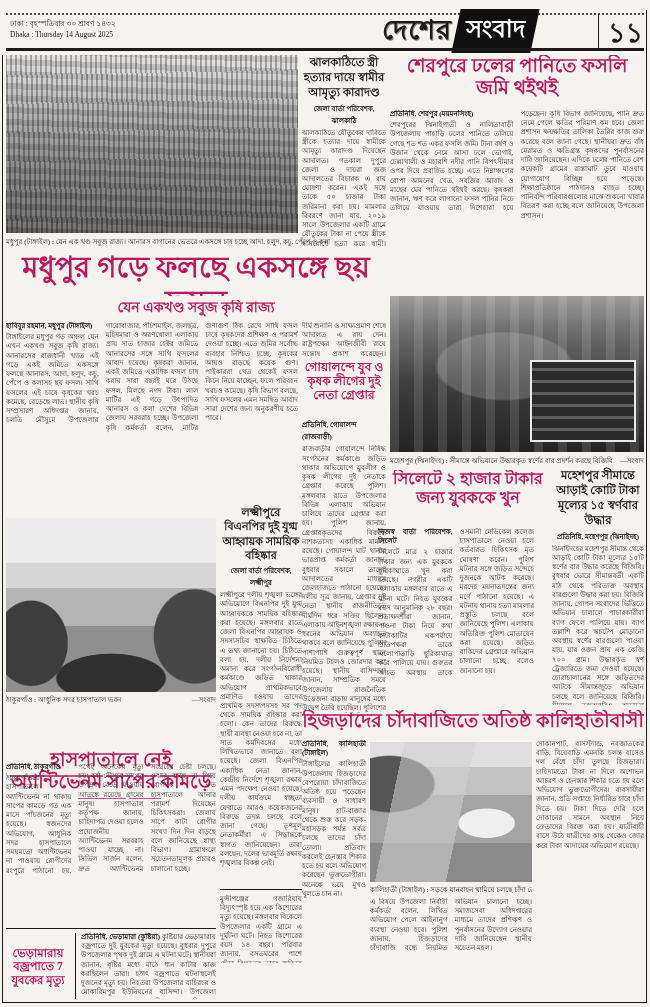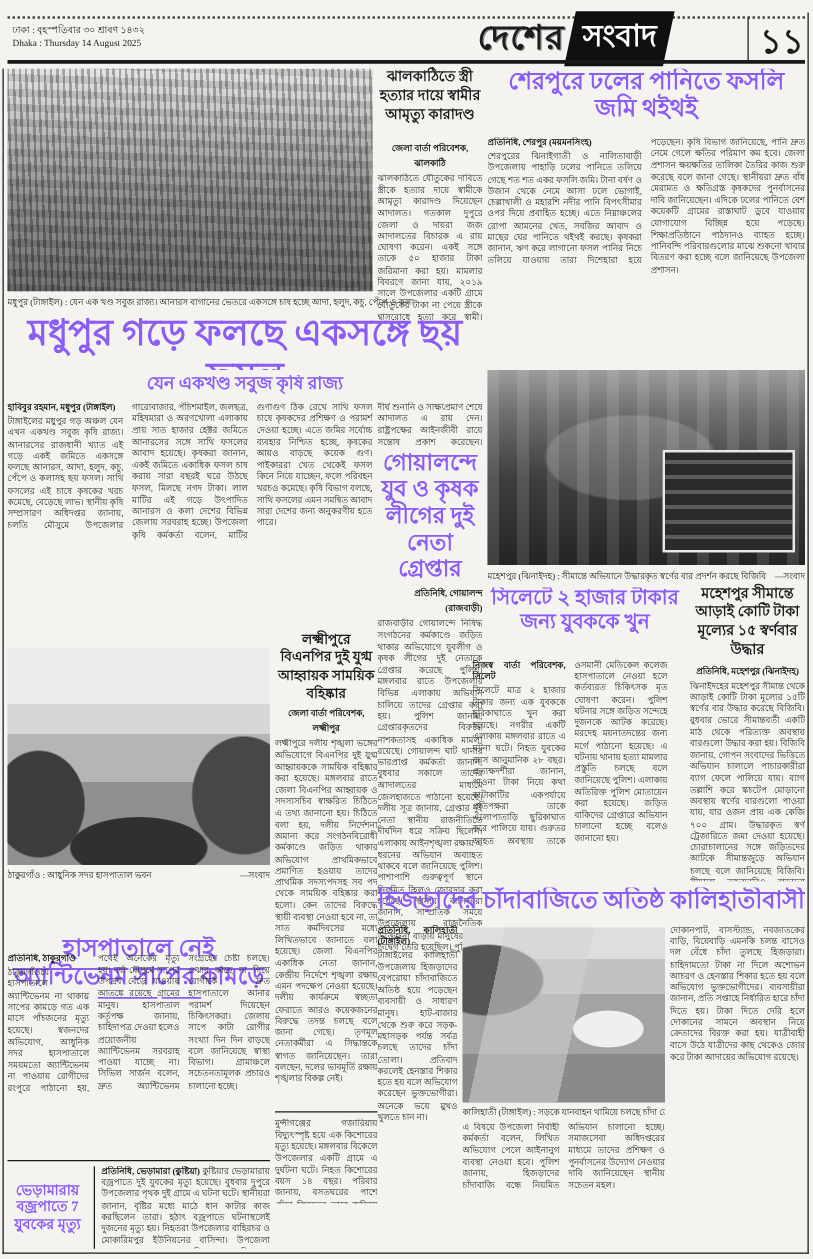--- a/index.html
+++ b/index.html
@@ -2,21 +2,21 @@
 <html><head>
 <meta charset="utf-8">
 <style>
   html,body{margin:0;padding:0;}
   body{width:650px;height:1007px;background:#f4f3f0;position:relative;
        font-family:"Liberation Serif","DejaVu Serif",serif;color:#1c1c1c;overflow:hidden;}
   .abs{position:absolute;box-sizing:border-box;}
   .bt{font-size:7px;line-height:1.32;text-align:justify;overflow:hidden;color:#2a2a2a;}
   .by{font-size:7px;font-weight:bold;margin-bottom:2px;color:#111;}
   .cap{font-size:7px;display:flex;justify-content:space-between;gap:4px;color:#222;overflow:hidden;white-space:nowrap;}
-  .hl{font-weight:bold;text-align:center;line-height:1.18;color:#8b5cf6;overflow:hidden;}
+  .hl{font-weight:bold;text-align:center;line-height:1.18;color:#be185d;overflow:hidden;}
   .cols2{column-count:2;column-gap:7px;}
   .cols3{column-count:3;column-gap:7px;}
   .rule{background:#1a1a1a;}
   .dotted{border-top:2px dotted #4a4a4a;}
   .photo{overflow:hidden;filter:grayscale(1);}
   .field-photo{background:
      repeating-linear-gradient(88deg, rgba(25,25,25,.30) 0 2px, rgba(255,255,255,.08) 2px 5px),
      repeating-linear-gradient(2deg, rgba(60,60,60,.18) 0 6px, rgba(220,220,220,.10) 6px 12px),
      linear-gradient(180deg,#e3e3e1 0%,#cccccc 14%,#a6a6a6 34%,#7d7d7d 60%,#5a5a5a 100%);}
   .building-photo{background:
@@ -71,28 +71,28 @@
 </div>
 <div class="abs hl" style="left:6px;top:250px;width:380px;height:46px;font-size:29px;">মধুপুর গড়ে ফলছে একসঙ্গে ছয় ফসল</div>
 <div class="abs hl" style="left:6px;top:300px;width:380px;height:18px;font-size:14px;">যেন একখণ্ড সবুজ কৃষি রাজ্য</div>
 <div class="abs bt cols3" style="left:6px;top:322px;width:292px;height:183px;">
   <div class="by">হাবিবুর রহমান, মধুপুর (টাঙ্গাইল)</div>
   <span>টাঙ্গাইলের মধুপুর গড় অঞ্চল যেন এখন একখণ্ড সবুজ কৃষি রাজ্য। আনারসের রাজধানী খ্যাত এই গড়ে একই জমিতে একসঙ্গে ফলছে আনারস, আদা, হলুদ, কচু, পেঁপে ও কলাসহ ছয় ফসল। সাথি ফসলের এই চাষে কৃষকের খরচ কমেছে, বেড়েছে লাভ। স্থানীয় কৃষি সম্প্রসারণ অধিদপ্তর জানায়, চলতি মৌসুমে উপজেলার গারোবাজার, পঁচিশমাইল, জলছত্র, মহিষমারা ও অরণখোলা এলাকায় প্রায় সাত হাজার হেক্টর জমিতে আনারসের সঙ্গে সাথি ফসলের আবাদ হয়েছে। কৃষকরা জানান, একই জমিতে একাধিক ফসল চাষ করায় সারা বছরই ঘরে উঠছে ফসল, মিলছে নগদ টাকা। লাল মাটির এই গড়ে উৎপাদিত আনারস ও কলা দেশের বিভিন্ন জেলায় সরবরাহ হচ্ছে। উপজেলা কৃষি কর্মকর্তা বলেন, মাটির গুণাগুণ ঠিক রেখে সাথি ফসল চাষে কৃষকদের প্রশিক্ষণ ও পরামর্শ দেওয়া হচ্ছে। এতে জমির সর্বোচ্চ ব্যবহার নিশ্চিত হচ্ছে, কৃষকের আয়ও বাড়ছে কয়েক গুণ। পাইকাররা খেত থেকেই ফসল কিনে নিয়ে যাচ্ছেন, ফলে পরিবহন খরচও কমেছে। কৃষি বিভাগ বলছে, সাথি ফসলের এমন সমন্বিত আবাদ সারা দেশের জন্য অনুকরণীয় হতে পারে।</span>
 </div>
 
 <div class="abs" style="left:302px;top:55px;width:84px;">
   <div class="bh-head">ঝালকাঠিতে স্ত্রী হত্যার দায়ে স্বামীর আমৃত্যু কারাদণ্ড</div>
-  <div class="by" style="text-align:center;margin-top:13px;">জেলা বার্তা পরিবেশক, ঝালকাঠি</div>
+  <div class="by" style="text-align:center;margin-top:3px;">জেলা বার্তা পরিবেশক, ঝালকাঠি</div>
   <div class="bt" style="height:118px;">ঝালকাঠিতে যৌতুকের দাবিতে স্ত্রীকে হত্যার দায়ে স্বামীকে আমৃত্যু কারাদণ্ড দিয়েছেন আদালত। গতকাল দুপুরে জেলা ও দায়রা জজ আদালতের বিচারক এ রায় ঘোষণা করেন। একই সঙ্গে তাকে ৫০ হাজার টাকা জরিমানা করা হয়। মামলার বিবরণে জানা যায়, ২০১৯ সালে উপজেলার একটি গ্রামে যৌতুকের টাকা না পেয়ে স্ত্রীকে শ্বাসরোধে হত্যা করে স্বামী। নিহতের বাবা বাদী হয়ে থানায় হত্যা মামলা করেন।</div>
 </div>
 <div class="abs bt" style="left:302px;top:322px;width:84px;height:36px;">দীর্ঘ শুনানি ও সাক্ষ্যপ্রমাণ শেষে আদালত এ রায় দেন। রাষ্ট্রপক্ষের আইনজীবী রায়ে সন্তোষ প্রকাশ করেছেন। আসামি পক্ষ উচ্চ আদালতে আপিল করবে বলে জানিয়েছে।</div>
 
 <div class="abs" style="left:302px;top:360px;width:84px;">
-  <div class="hl" style="font-size:18px;">গোয়ালন্দে যুব ও কৃষক লীগের দুই নেতা গ্রেপ্তার</div>
-  <div class="by" style="text-align:right;margin-top:3px;">প্রতিনিধি, গোয়ালন্দ (রাজবাড়ী)</div>
+  <div class="hl" style="font-size:12px;">গোয়ালন্দে যুব ও কৃষক লীগের দুই নেতা গ্রেপ্তার</div>
+  <div class="by" style="text-align:left;margin-top:17px;">প্রতিনিধি, গোয়ালন্দ (রাজবাড়ী)</div>
   <div class="bt" style="height:268px;">রাজবাড়ীর গোয়ালন্দে নিষিদ্ধ সংগঠনের কর্মকাণ্ডে জড়িত থাকার অভিযোগে যুবলীগ ও কৃষক লীগের দুই নেতাকে গ্রেপ্তার করেছে পুলিশ। মঙ্গলবার রাতে উপজেলার বিভিন্ন এলাকায় অভিযান চালিয়ে তাদের গ্রেপ্তার করা হয়। পুলিশ জানায়, গ্রেপ্তারকৃতদের বিরুদ্ধে নাশকতাসহ একাধিক মামলা রয়েছে। গোয়ালন্দ ঘাট থানার ভারপ্রাপ্ত কর্মকর্তা জানান, বুধবার সকালে তাদের আদালতের মাধ্যমে জেলহাজতে পাঠানো হয়েছে। দলীয় সূত্র জানায়, গ্রেপ্তার দুই নেতা স্থানীয় রাজনীতিতে দীর্ঘদিন ধরে সক্রিয় ছিলেন। এলাকায় আইনশৃঙ্খলা রক্ষায় এ ধরনের অভিযান অব্যাহত থাকবে বলে জানিয়েছে পুলিশ। পাশাপাশি গুরুত্বপূর্ণ স্থানে নিয়মিত টহলও জোরদার করা হয়েছে। স্থানীয় বাসিন্দারা জানান, সাম্প্রতিক সময়ে উপজেলায় রাজনৈতিক উত্তেজনা বাড়ায় মানুষের মধ্যে উদ্বেগ তৈরি হয়েছিল। পুলিশের তৎপরতায় পরিস্থিতি এখন স্বাভাবিক রয়েছে বলে জানান তারা।</div>
 </div>
 
 <div class="abs hl" style="left:390px;top:55px;width:254px;height:52px;font-size:19px;">শেরপুরে ঢলের পানিতে ফসলি জমি থইথই</div>
 <div class="abs bt cols2" style="left:390px;top:110px;width:254px;height:182px;">
   <div class="by">প্রতিনিধি, শেরপুর (ময়মনসিংহ)</div>
   <span>শেরপুরের ঝিনাইগাতী ও নালিতাবাড়ী উপজেলায় পাহাড়ি ঢলের পানিতে তলিয়ে গেছে শত শত একর ফসলি জমি। টানা বর্ষণ ও উজান থেকে নেমে আসা ঢলে ভোগাই, চেল্লাখালী ও মহারশি নদীর পানি বিপৎসীমার ওপর দিয়ে প্রবাহিত হচ্ছে। এতে নিম্নাঞ্চলের রোপা আমনের খেত, সবজির আবাদ ও মাছের ঘের পানিতে থইথই করছে। কৃষকরা জানান, ঋণ করে লাগানো ফসল পানির নিচে তলিয়ে যাওয়ায় তারা দিশেহারা হয়ে পড়েছেন। কৃষি বিভাগ জানিয়েছে, পানি দ্রুত নেমে গেলে ক্ষতির পরিমাণ কম হবে। জেলা প্রশাসন ক্ষয়ক্ষতির তালিকা তৈরির কাজ শুরু করেছে বলে জানা গেছে। স্থানীয়রা দ্রুত বাঁধ মেরামত ও ক্ষতিগ্রস্ত কৃষকদের পুনর্বাসনের দাবি জানিয়েছেন। এদিকে ঢলের পানিতে বেশ কয়েকটি গ্রামের রাস্তাঘাট ডুবে যাওয়ায় যোগাযোগ বিচ্ছিন্ন হয়ে পড়েছে। শিক্ষাপ্রতিষ্ঠানে পাঠদানও ব্যাহত হচ্ছে। পানিবন্দি পরিবারগুলোর মাঝে শুকনো খাবার বিতরণ করা হচ্ছে বলে জানিয়েছে উপজেলা প্রশাসন।</span>
 </div>
 
 <div class="abs photo gold-photo" style="left:390px;top:296px;width:254px;height:156px;">

